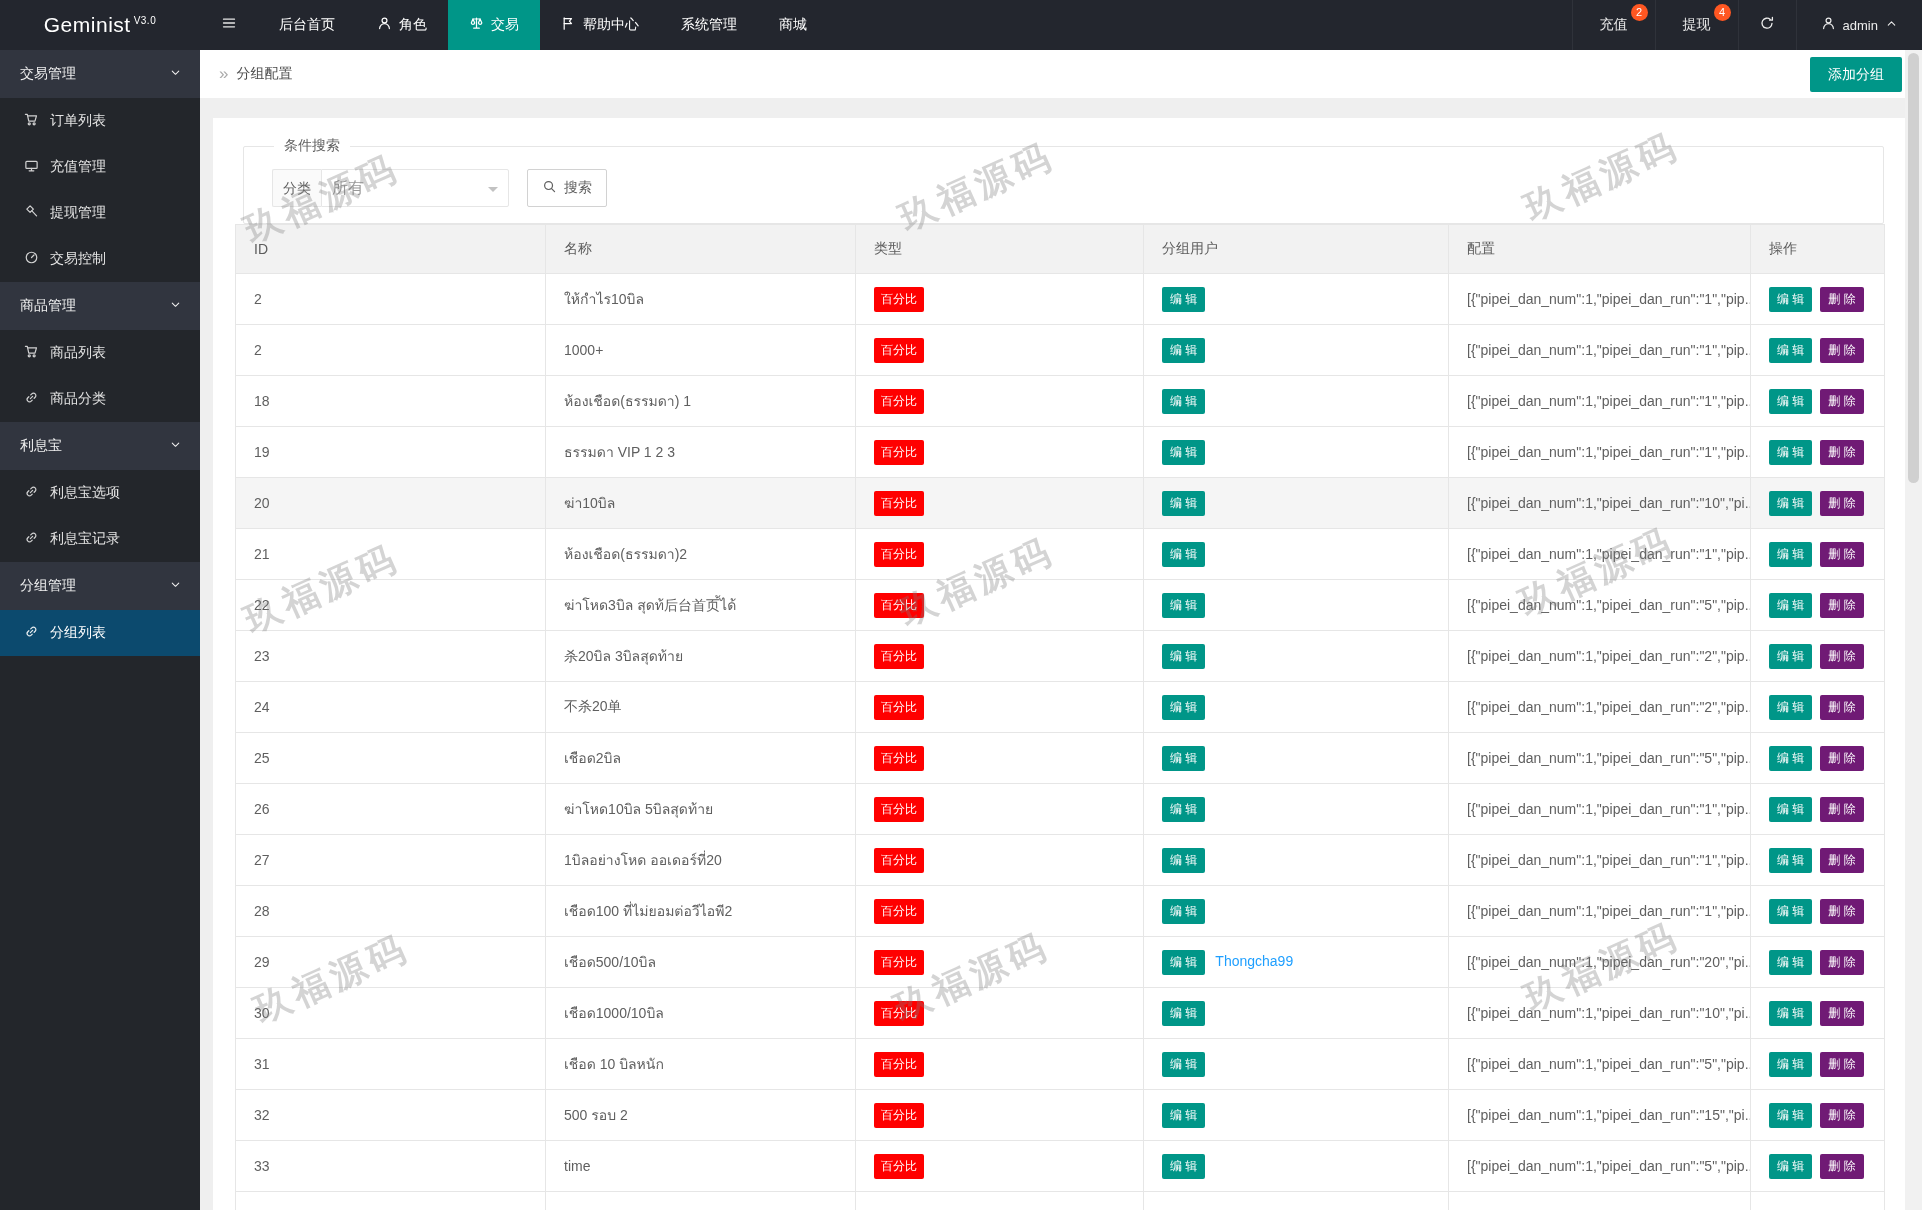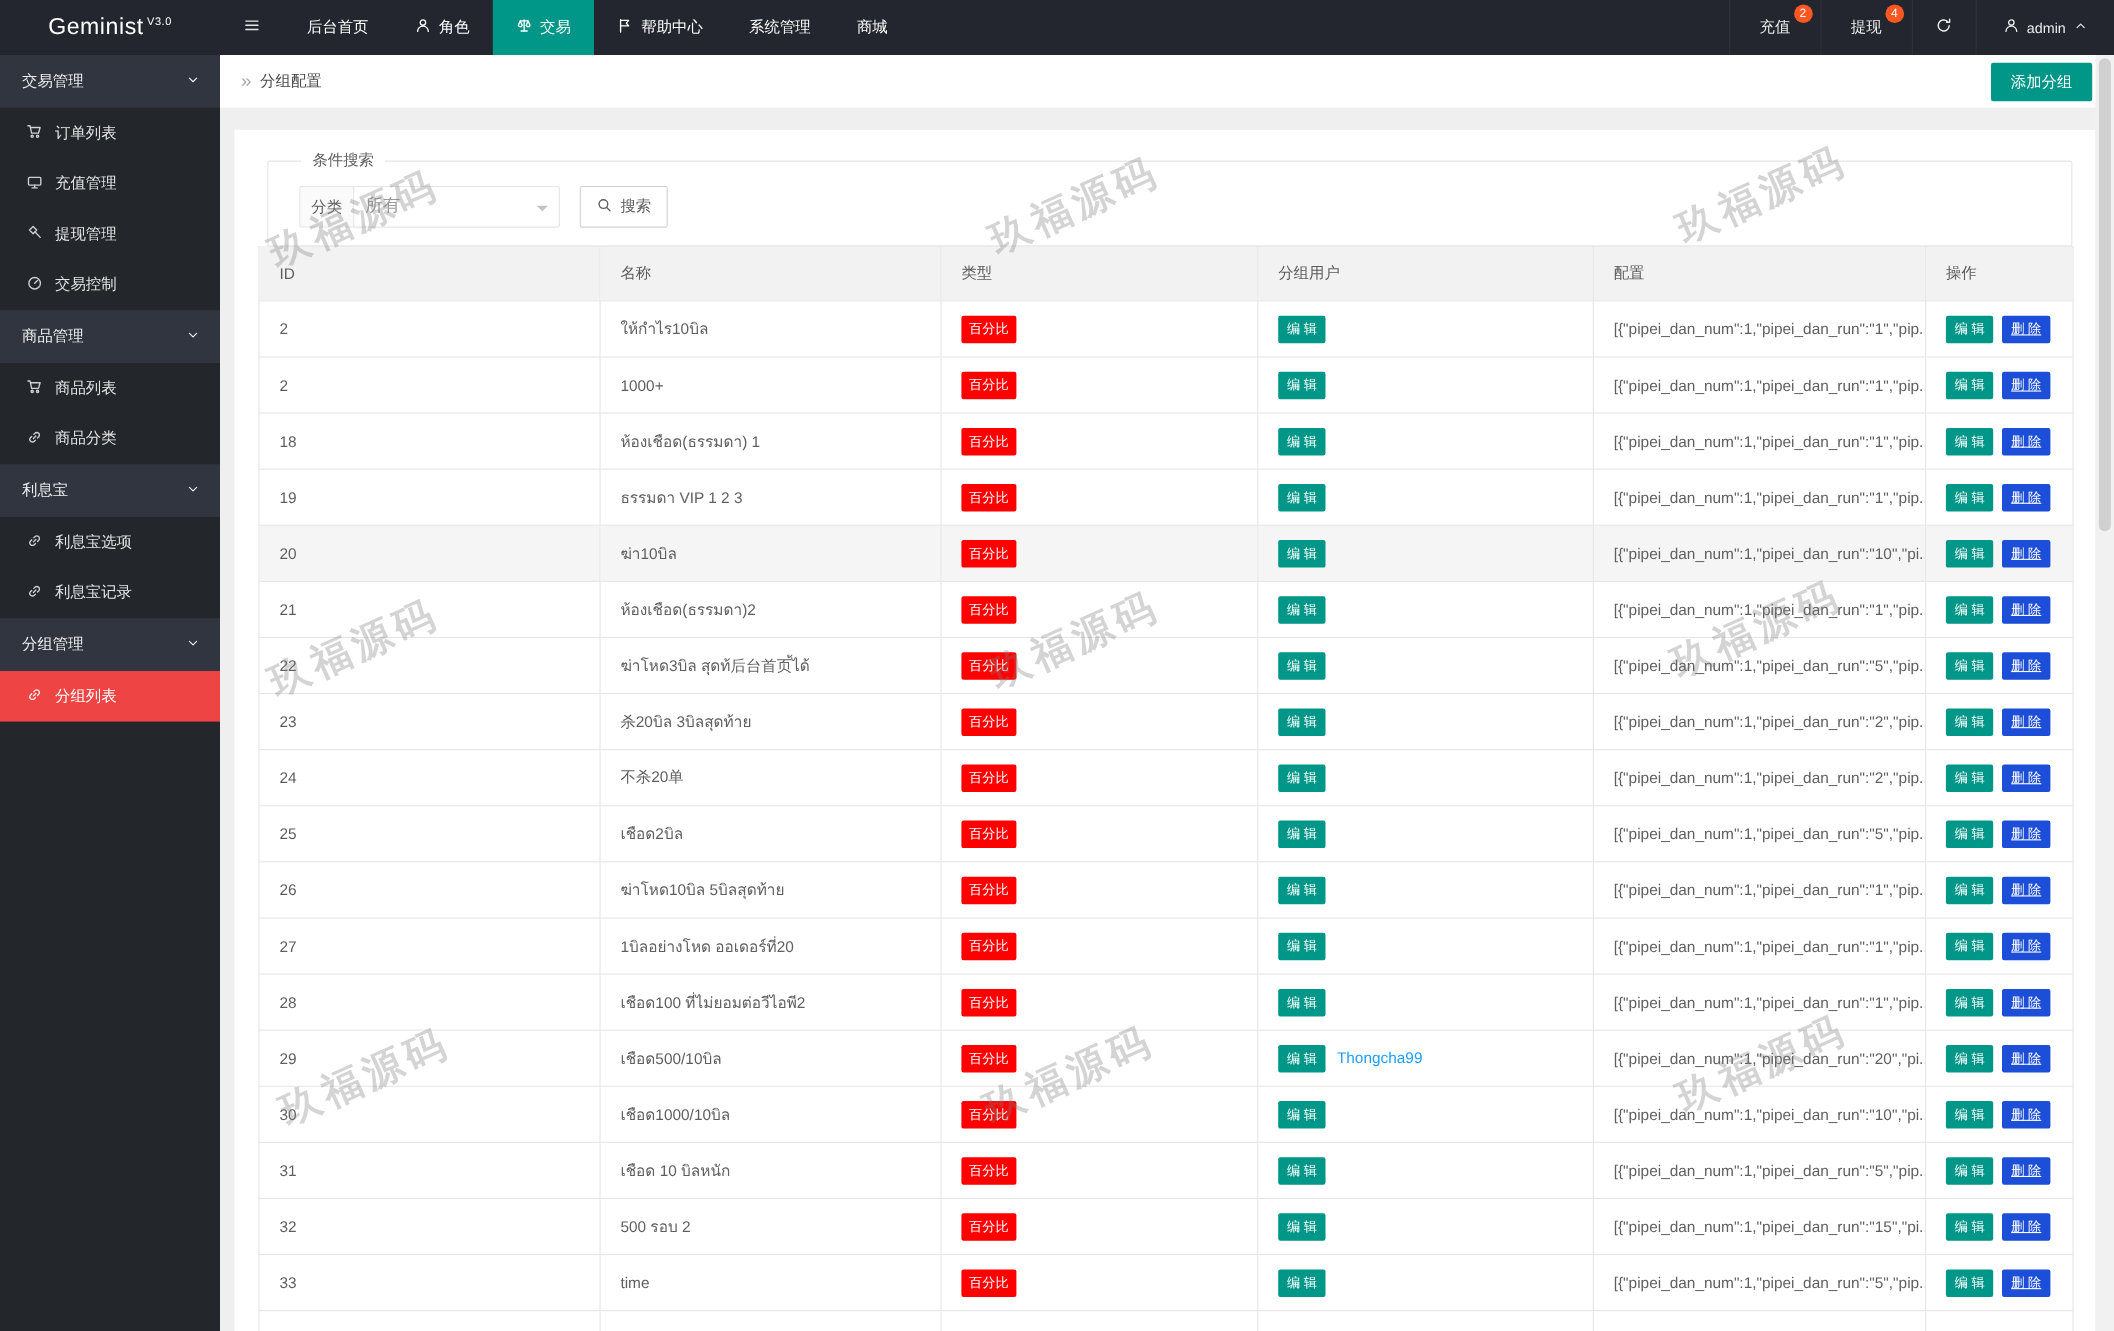--- a/index.html
+++ b/index.html
@@ -26,21 +26,21 @@
     border-left:1px solid rgba(255,255,255,.06); cursor:pointer; }
   .user-box { padding:5px 24px; display:flex; align-items:center; gap:7px; color:#ececec; font-size:13px;
     border-left:1px solid rgba(255,255,255,.06); cursor:pointer; }
 
   
   .sidebar { position:absolute; top:50px; left:0; width:200px; height:1160px; background:#23262b; z-index:45; }
   .group-title { height:48px; padding:0 18px 0 20px; background:#31353f; color:#f0f0f0; font-size:14px;
     display:flex; align-items:center; justify-content:space-between; cursor:pointer; }
   .side-item { height:46px; padding-left:24px; color:#e4e4e4; font-size:14px; display:flex;
     align-items:center; gap:11px; cursor:pointer; }
-  .side-item.active { background:#ef4444; color:#fff; }
+  .side-item.active { background:#0c4a6e; color:#fff; }
   .side-item .ic { opacity:.9; }
 
   
   .main { position:absolute; left:200px; top:50px; width:1722px; height:1160px; background:#efefef; }
   .crumb-bar { height:48px; background:#fff; display:flex; align-items:center; padding:0 19px; position:relative; }
   .crumb-arrow { color:#aaa; font-size:17px; }
   .crumb-text { color:#4a4a4a; font-size:14px; margin-left:8px; }
   .add-btn { position:absolute; right:20px; top:7px; height:35px; line-height:35px; padding:0 18px;
     background:#009688; color:#fff; font-size:14px; border:none; border-radius:2px; cursor:pointer; }
 
@@ -63,21 +63,21 @@
   .grid th, .grid td { border:1px solid #e6e6e6; font-size:14px; color:#5f5f5f; text-align:left;
     padding:0 8px 0 18px; overflow:hidden; white-space:nowrap; }
   .grid th { background:#f2f2f2; height:49px; font-weight:normal; color:#5c5c5c; }
   .grid td { height:51px; background:#fff; }
   .grid tr.hl td { background:#f5f5f5; }
   .badge-red { display:inline-block; background:#ff0000; color:#fff; font-size:12px; height:25px;
     line-height:25px; padding:0 7px; border-radius:2px; }
   .btn-xs { display:inline-block; border:none; cursor:pointer; font-size:12px; height:25px;
     line-height:25px; padding:0 8px; border-radius:2px; color:#fff; font-family:inherit; }
   .btn-teal { background:#009688; }
-  .btn-red { background:#1d4ed8; margin-left:8px;text-decoration:underline; }
+  .btn-red { background:#701a75; margin-left:8px; }
   .user-link { color:#1e9fff; margin-left:10px; font-size:14px; text-decoration:none; cursor:pointer; }
   .cfg { color:#5f5f5f; }
 
   
   .wm { position:absolute; z-index:40; color:rgba(125,125,125,.33); font-size:36px; font-weight:bold;
     letter-spacing:5px; transform:rotate(-24deg); pointer-events:none; white-space:nowrap; }
   .scrollbar { position:absolute; right:0; top:50px; width:17px; height:1160px; background:#f1f1f1; z-index:60; }
   .scroll-thumb { position:absolute; top:3px; left:3px; width:11px; height:430px; background:#d0d0d0; border-radius:6px; }
   .ic { flex:none; }
 </style>

